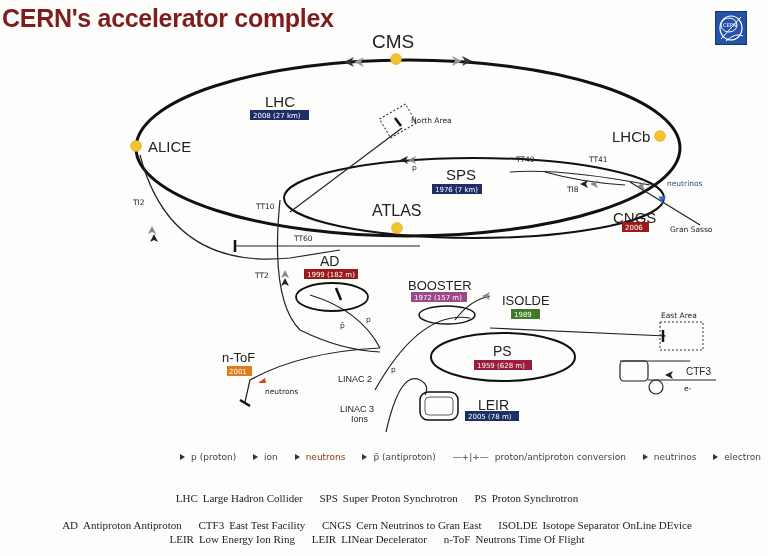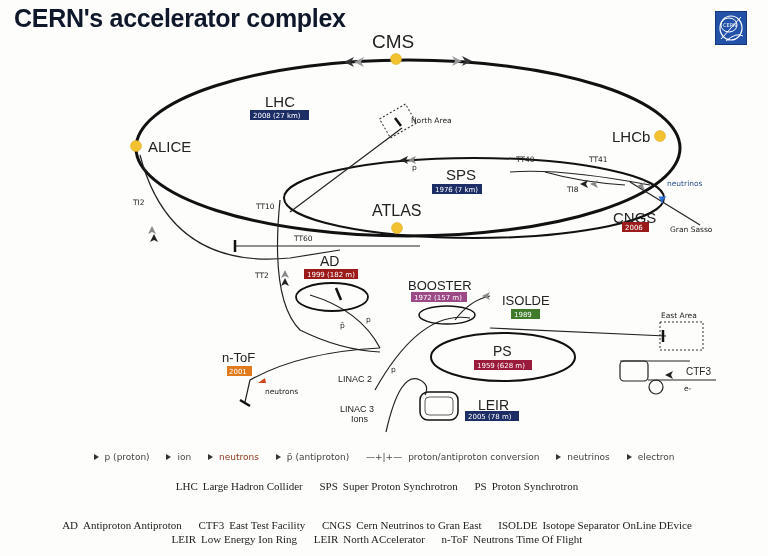--- a/index.html
+++ b/index.html
@@ -1,20 +1,20 @@
 <!DOCTYPE html>
 <html><head>
 <meta charset="utf-8">
 <style>
   html, body { margin: 0; padding: 0; background: #fdfdfc; }
   body { width: 768px; height: 556px; position: relative; overflow: hidden; font-family: "DejaVu Sans", sans-serif; }
   #diagram { position: absolute; left: 0; top: 0; width: 768px; height: 556px; }
-  .title { position: absolute; left: 14px; top: 4px; font-family: "Liberation Sans", sans-serif; font-weight: bold; font-size: 25px; color: #0f172a; letter-spacing: -0.3px; }
+  .title { position: absolute; left: 2px; top: 4px; font-family: "Liberation Sans", sans-serif; font-weight: bold; font-size: 25px; color: #7f1d1d; letter-spacing: -0.3px; }
   .logo { position: absolute; left: 715px; top: 11px; width: 30px; height: 32px; background: #2352a8; border: 1px solid #16367a; }
-  .legend { position: absolute; left: 0; top: 452px; width: 768px; text-align: center; font-family: "DejaVu Sans", sans-serif; font-size: 9px; color: #444; white-space: nowrap; }
+  .legend { position: absolute; left: 0; top: 452px; width: 768px; text-align: right; font-family: "DejaVu Sans", sans-serif; font-size: 9px; color: #444; white-space: nowrap; }
   .legend .item { display: inline-block; margin: 0 7px; }
   .legend .tri { display: inline-block; width: 0; height: 0; border-top: 3px solid transparent; border-bottom: 3px solid transparent; border-left: 5px solid #333; margin-right: 6px; vertical-align: 0px; }
   .gloss { position: absolute; left: 0; width: 768px; text-align: center; font-family: "Liberation Serif", serif; font-size: 11px; color: #222; white-space: nowrap; }
   .gloss .abbr { margin-right: 5px; }
   .gloss .full { margin-right: 14px; }
   svg text { font-family: "DejaVu Sans", sans-serif; }
   .mlabel { font-family: "Liberation Sans", sans-serif; fill: #222; }
 </style>
 </head>
 <body>
@@ -180,28 +180,28 @@
 <div class="legend">
   <span class="item"><span class="tri"></span><span>p (proton)</span></span>
   <span class="item"><span class="tri"></span><span>ion</span></span>
   <span class="item" style="color:#8a3a1c"><span class="tri"></span><span>neutrons</span></span>
   <span class="item"><span class="tri"></span><span>p̄ (antiproton)</span></span>
   <span class="item"><span style="margin-right:6px">—+|+—</span><span>proton/antiproton conversion</span></span>
   <span class="item"><span class="tri"></span><span>neutrinos</span></span>
   <span class="item"><span class="tri"></span><span>electron</span></span>
 </div>
 
-<div class="gloss" style="top:480px">
+<div class="gloss" style="top:492px">
   <span class="abbr">LHC</span><span class="full">Large Hadron Collider</span>
   <span class="abbr">SPS</span><span class="full">Super Proton Synchrotron</span>
   <span class="abbr">PS</span><span class="full">Proton Synchrotron</span>
 </div>
 <div class="gloss" style="top:519px">
   <span class="abbr">AD</span><span class="full">Antiproton Antiproton</span>
   <span class="abbr">CTF3</span><span class="full">East Test Facility</span>
   <span class="abbr">CNGS</span><span class="full">Cern Neutrinos to Gran East</span>
   <span class="abbr">ISOLDE</span><span class="full">Isotope Separator OnLine DEvice</span>
 </div>
 <div class="gloss" style="top:533px">
   <span class="abbr">LEIR</span><span class="full">Low Energy Ion Ring</span>
-  <span class="abbr">LEIR</span><span class="full">North ACcelerator</span>
+  <span class="abbr">LEIR</span><span class="full">LINear Decelerator</span>
   <span class="abbr">n-ToF</span><span class="full">Neutrons Time Of Flight</span>
 </div>
 
 </body></html>

